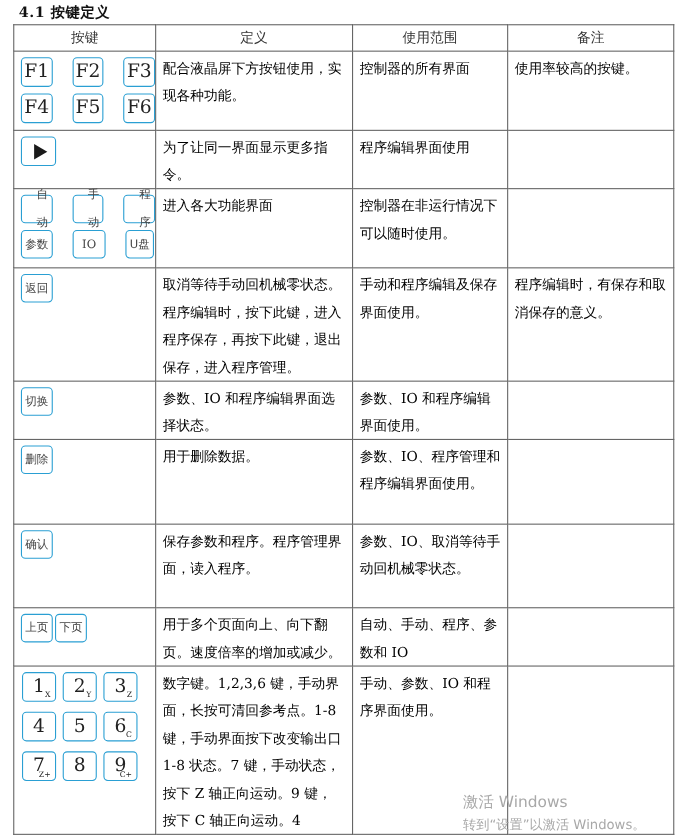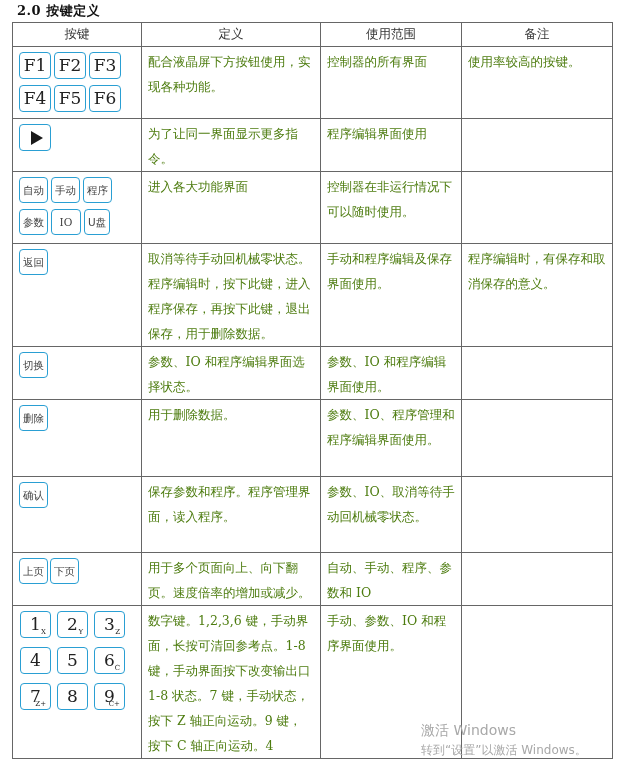--- a/index.html
+++ b/index.html
@@ -11,23 +11,23 @@
   }
   table.keys {
     position: absolute; left: 12px; top: 22px; width: 600px;
     border-collapse: collapse; table-layout: fixed; border-radius: 24px;
   }
   table.keys td, table.keys th {
     border: 1.2px solid #666; vertical-align: top;
     font-size: 12.5px; line-height: 25px; font-weight: normal;
   }
   table.keys th { text-align: center; height: 24px; line-height: 22px; color: #333; }
-  td.desc, td.scope, td.note { padding: 2px 6px 0 6px; color: #4d7c0f; }
+  td.desc, td.scope, td.note { padding: 2px 6px 0 6px; color: #000000; }
   td.keycell { padding: 5px 0 0 6px; }
-  .keyrow { display: flex; gap: 3px; margin-bottom: 6px; }
+  .keyrow { display: flex; gap: 18px; margin-bottom: 6px; }
   .key {
     display: inline-flex; align-items: center; justify-content: center;
     border: 1.6px solid #2a9fd3; border-radius: 4px; background: #fff;
     color: #222; position: relative;
   }
   .key.fk { width: 32px; height: 27px; font-size: 17px; font-family: "DejaVu Serif", serif; }
   .key.num { width: 31px; height: 27px; font-size: 17px; font-family: "DejaVu Serif", serif; }
   .key.num .sub { position: absolute; right: 4px; bottom: 1px; font-size: 7px; line-height: 8px; }
   .key.small { height: 26px; padding: 0 3px; font-size: 10.5px; font-family: "DejaVu Sans", sans-serif; color: #444; text-align: right; }
   .key.play { width: 32px; height: 27px; }
@@ -35,21 +35,21 @@
   .watermark {
     position: absolute; left: 421px; top: 718px; color: #a8a8a8;
     font-family: "DejaVu Sans", sans-serif; pointer-events: none;
   }
   .watermark .wm1 { font-size: 14px; line-height: 24px; }
   .watermark .wm2 { font-size: 12px; line-height: 16px; }
 </style>
 </head>
 <body>
 
-<div class="section-title">2.0 按键定义</div>
+<div class="section-title">4.1 按键定义</div>
 
 <table class="keys">
   <colgroup>
     <col style="width:129px">
       <col style="width:179px">
       <col style="width:141px">
       <col style="width:151px">
   </colgroup>
   <thead>
     <tr>
@@ -109,21 +109,21 @@
       <td class="scope">控制器在非运行情况下可以随时使用。</td>
       <td class="note"></td>
     </tr>
 
     <tr style="height:103px">
       <td class="keycell">
         <div class="keyrow">
             <span class="key small">返回</span>
           </div>
       </td>
-      <td class="desc">取消等待手动回机械零状态。程序编辑时，按下此键，进入程序保存，再按下此键，退出保存，用于删除数据。</td>
+      <td class="desc">取消等待手动回机械零状态。程序编辑时，按下此键，进入程序保存，再按下此键，退出保存，进入程序管理。</td>
       <td class="scope">手动和程序编辑及保存界面使用。</td>
       <td class="note">程序编辑时，有保存和取消保存的意义。</td>
     </tr>
 
     <tr style="height:50px">
       <td class="keycell">
         <div class="keyrow">
             <span class="key small">切换</span>
           </div>
       </td>

